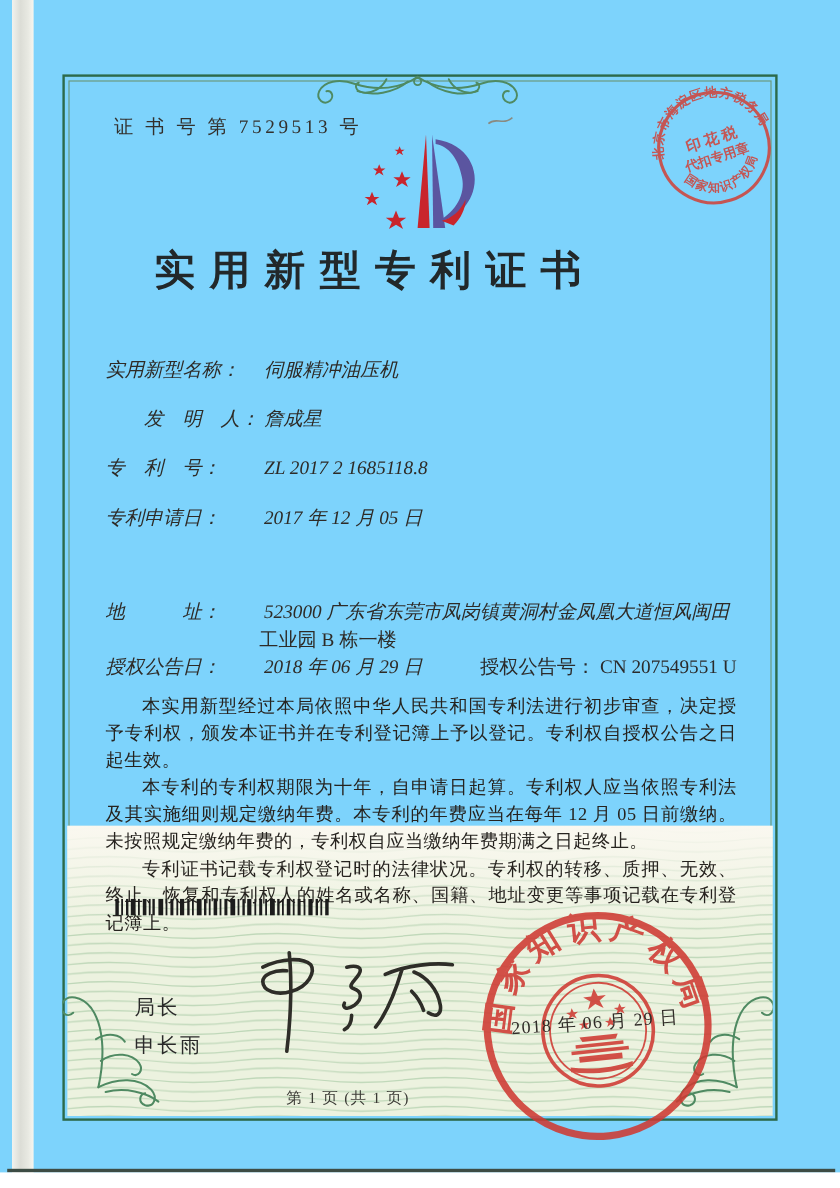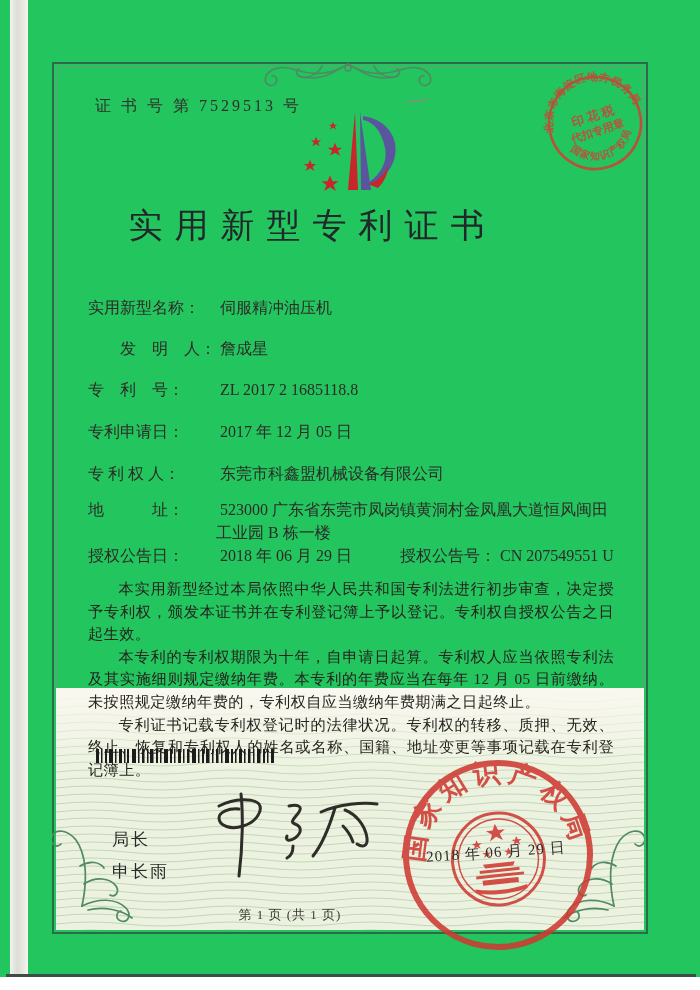--- a/index.html
+++ b/index.html
@@ -1,32 +1,32 @@
 <!DOCTYPE html>
 <html><head>
 <meta charset="utf-8">
 <style>
   html,body{margin:0;padding:0;}
   body{width:700px;height:990px;background:#fdfdfa;font-family:"Liberation Serif","DejaVu Serif",serif;}
-  #page{position:relative;width:700px;height:990px;overflow:hidden;background:#22c55e;}
+  #page{position:relative;width:700px;height:990px;overflow:hidden;background:#7dd3fc;}
   
   .scan-left-edge{position:absolute;left:10px;top:0;width:18px;height:978px;
     background:linear-gradient(90deg,#f2f2ee,#dcddd6 40%,#e8e9e2 75%,#f7f6ef);}
   .scan-bottom-edge{position:absolute;left:6px;top:974px;width:690px;height:3px;background:#3d4c44;}
   .scan-below{position:absolute;left:0;top:977px;width:700px;height:13px;background:#ffffff;}
   
   .frame-outer{position:absolute;left:52px;top:62px;width:592px;height:868px;
     border:2px solid #2c6a4a;background:transparent;}
   .frame-inner{position:absolute;left:3px;top:3px;right:3px;bottom:3px;border:1px solid #6b9a7f;}
   .abs{position:absolute;}
   .txt{color:#2b2b2b;white-space:nowrap;}
   .cert-no{left:95px;top:96px;font-size:16px;letter-spacing:3px;color:#33302c;}
-  .title{left:0;top:203px;width:625px;text-align:center;font-size:34px;font-weight:400;
+  .title{left:0;top:203px;width:625px;text-align:center;font-size:34px;font-weight:700;
     letter-spacing:12px;color:#22282a;}
-  .field-row{left:88px;font-size:16px;}
+  .field-row{left:88px;font-size:16px;font-style:italic;}
   .field-label{display:inline-block;min-width:128px;color:#2e2b27;}
   .field-value{color:#2e2b27;}
   .addr2{left:216px;top:523px;font-size:16px;color:#2e2b27;}
   .paragraphs{left:88px;top:578px;width:526px;font-size:15.2px;line-height:22.6px;
     color:#26231f;text-align:justify;white-space:normal;}
   .paragraphs p{margin:0;text-indent:2em;letter-spacing:0.4px;}
   .director-title{left:112px;top:828px;font-size:17px;letter-spacing:2px;color:#2a2a2a;}
   .director-name{left:112px;top:860px;font-size:17px;letter-spacing:2px;color:#2a2a2a;}
   .footer{left:0;top:906px;width:580px;text-align:center;font-size:13px;color:#3a3a35;letter-spacing:1px;}
   .seal-date{left:426px;top:843px;font-size:15px;color:#302c28;letter-spacing:1px;transform:rotate(-4deg);}
@@ -127,24 +127,20 @@
     <span class="field-label">发　明　人：</span>
     <span class="field-value">詹成星</span>
   </div>
   <div class="abs txt field-row" style="top:380px;">
     <span class="field-label">专　利　号：</span>
     <span class="field-value">ZL 2017 2 1685118.8</span>
   </div>
   <div class="abs txt field-row" style="top:422px;">
     <span class="field-label">专利申请日：</span>
     <span class="field-value">2017 年 12 月 05 日</span>
-  </div>
-  <div class="abs txt field-row" style="top:464px;">
-    <span class="field-label">专 利 权 人：</span>
-    <span class="field-value">东莞市科鑫盟机械设备有限公司</span>
   </div>
   <div class="abs txt field-row" style="top:500px;">
     <span class="field-label">地　　　址：</span>
     <span class="field-value">523000 广东省东莞市凤岗镇黄洞村金凤凰大道恒风闽田</span>
   </div>
   <div class="abs txt addr2">工业园 B 栋一楼</div>
 
   <div class="abs txt field-row" style="top:546px;">
     <span class="field-label">授权公告日：</span>
     <span class="field-value">2018 年 06 月 29 日</span>

